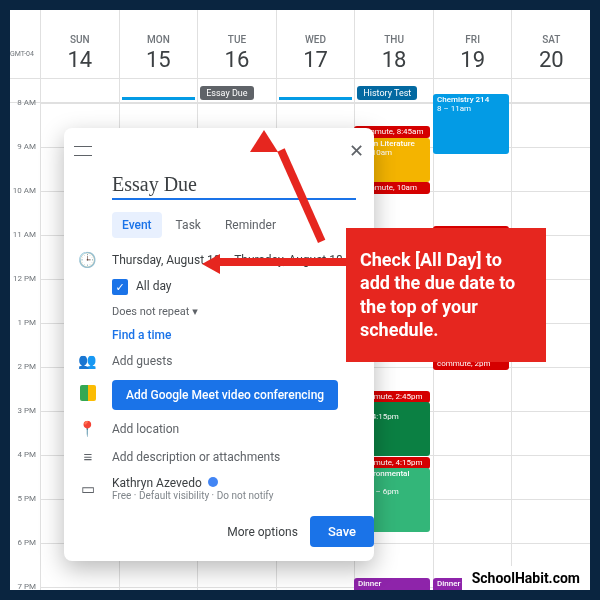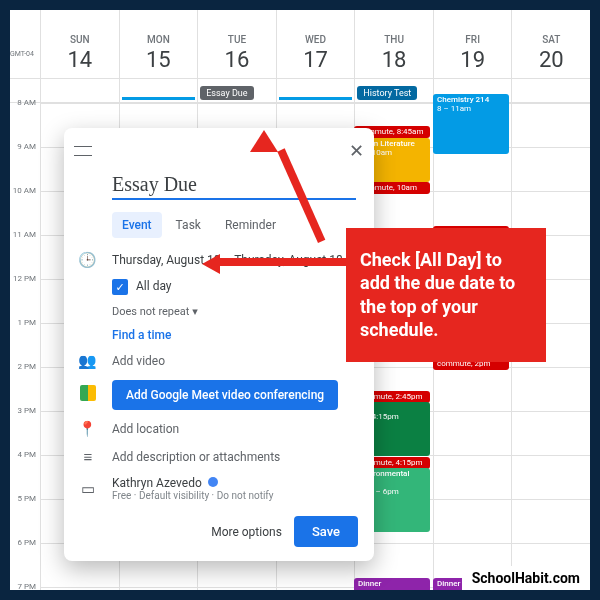--- a/index.html
+++ b/index.html
@@ -34,21 +34,21 @@
 .row .ico{width:20px;text-align:center;color:#5f6368;font-size:15px;flex-shrink:0}
 .row .content{flex:1}
 .daterange{font-size:12px;color:#3c4043}
 .checkbox{width:16px;height:16px;background:#1a73e8;display:inline-flex;align-items:center;justify-content:center;color:#fff;font-size:11px;border-radius:2px;margin-right:8px;vertical-align:middle}
 .repeat{font-size:11px;color:#5f6368}
 .findtime{color:#1a73e8;font-size:12px;font-weight:500}
 .meet-btn{background:#1a73e8;color:#fff;font-size:12px;padding:8px 14px;border:none;border-radius:4px;cursor:pointer;font-weight:500}
 .muted{color:#5f6368;font-size:12px}
 .tiny{font-size:10px;color:#80868b}
 .bluedot{width:10px;height:10px;border-radius:50%;background:#4285f4;display:inline-block;margin-left:6px}
-.panel-actions{display:flex;justify-content:flex-end;gap:12px;padding:10px 16px 14px;align-items:center}
+.panel-actions{display:flex;justify-content:flex-end;gap:12px;padding:10px 0 14px;align-items:center}
 .moreopt{font-size:12px;color:#3c4043;cursor:pointer}
 .savebtn{background:#1a73e8;color:#fff;border:none;padding:8px 18px;border-radius:4px;font-size:13px;font-weight:500;cursor:pointer}
 .callout{position:absolute;top:218px;left:336px;width:200px;background:#e6261f;color:#fff;font-size:18px;font-weight:700;padding:20px 14px;line-height:1.3}
 .arrow1{position:absolute;border-left:14px solid transparent;border-right:14px solid transparent;border-bottom:22px solid #e6261f;top:120px;left:240px}
 .arrow1-line{position:absolute;width:8px;height:100px;background:#e6261f;top:140px;left:267px;transform:rotate(-24deg);transform-origin:top}
 .arrow2{position:absolute;border-top:10px solid transparent;border-bottom:10px solid transparent;border-right:18px solid #e6261f;top:244px;left:192px}
 .arrow2-line{position:absolute;height:8px;width:130px;background:#e6261f;top:248px;left:208px}
 .watermark{position:absolute;bottom:0;right:0;background:#fff;color:#000;font-size:14px;font-weight:700;padding:4px 10px}
 .meet-ico{width:16px;height:16px;display:inline-block;background:linear-gradient(90deg,#34a853 50%,#fbbc04 50%);border-radius:2px}
 </style>
@@ -315,21 +315,21 @@
     <div class="row">
       <div class="ico"></div>
       <div class="content repeat">Does not repeat  ▾</div>
     </div>
     <div class="row">
       <div class="ico"></div>
       <div class="content findtime">Find a time</div>
     </div>
     <div class="row">
       <div class="ico">👥</div>
-      <div class="content muted">Add video</div>
+      <div class="content muted">Add guests</div>
     </div>
     <div class="row">
       <div class="ico"><span class="meet-ico"></span></div>
       <div class="content"><button class="meet-btn">Add Google Meet video conferencing</button></div>
     </div>
     <div class="row">
       <div class="ico">📍</div>
       <div class="content muted">Add location</div>
     </div>
     <div class="row">

